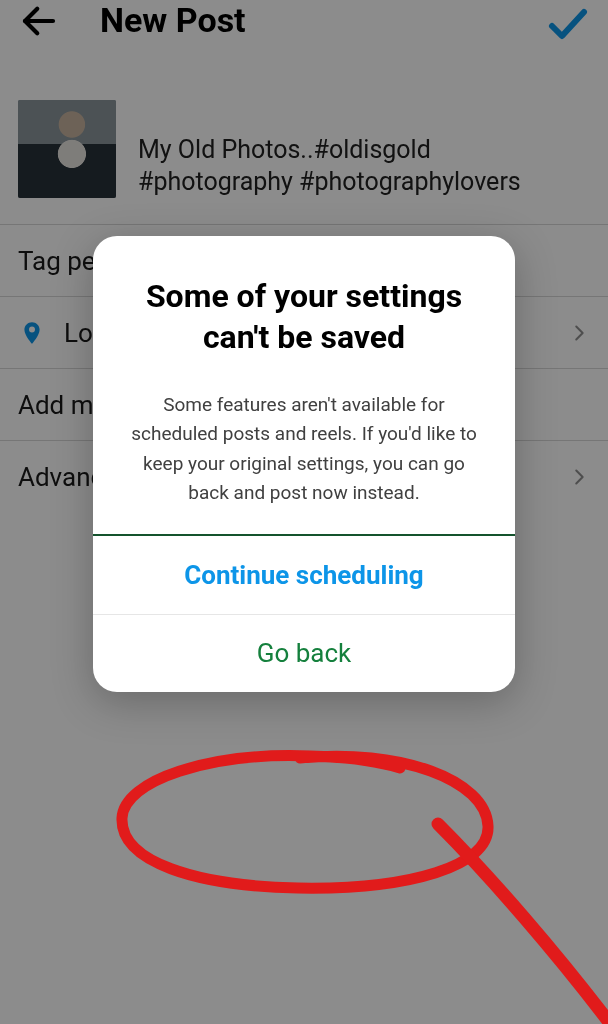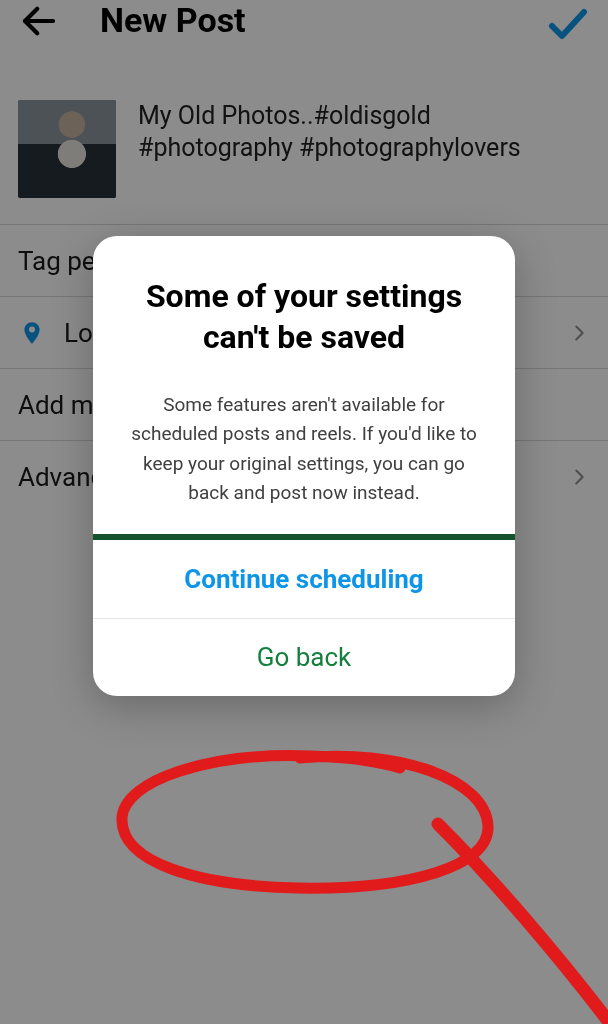--- a/index.html
+++ b/index.html
@@ -7,21 +7,21 @@
     .screen { position: relative; width: 608px; height: 1024px; background: #fff; }
 
     
     .header { display: flex; align-items: flex-start; height: 82px; padding: 0 18px; }
     .back-icon svg { width: 42px; height: 42px; display: block; }
     .header-title { font-size: 34px; font-weight: 700; margin-left: 40px; color: #000; }
     .header-check { margin-left: auto; margin-right: -2px; }
     .header-check svg { width: 48px; height: 48px; display: block; }
 
     
-    .compose { display: flex; align-items: flex-start; padding: 18px 18px 26px 18px; }
+    .compose { display: flex; align-items: flex-end; padding: 18px 18px 26px 18px; }
     .thumb { width: 98px; height: 98px; background: #7d8a92; border-radius: 2px; flex: 0 0 auto; position: relative; overflow: hidden; }
     .thumb::before { content: ""; position: absolute; inset: 0; background:
         radial-gradient(circle at 55% 25%, #c7b39e 0 14%, transparent 15%),
         radial-gradient(circle at 55% 55%, #e6e3df 0 18%, transparent 19%),
         linear-gradient(180deg, #8a959c 0 45%, #27323a 45% 100%);
     }
     .caption { margin-left: 22px; font-size: 25px; line-height: 1.28; color: #222; }
 
     
     .row { height: 72px; display: flex; align-items: center; padding: 0 18px; border-top: 1px solid #d8d8d8; font-size: 26px; color: #1b1b1b; }
@@ -32,21 +32,21 @@
     .row-chevron svg { width: 22px; height: 22px; display: block; }
 
     
     .scrim { position: absolute; inset: 0; background: rgba(0,0,0,0.45); }
 
     
     .modal { position: absolute; left: 50%; top: 236px; transform: translateX(-50%); width: 422px; background: #fff; border-radius: 24px; box-shadow: 0 10px 40px rgba(0,0,0,0.25); overflow: hidden; }
     .modal-inner { padding: 40px 30px 26px 30px; text-align: center; }
     .modal-title { font-size: 32px; font-weight: 700; line-height: 1.28; color: #000; }
     .modal-body { margin-top: 32px; font-size: 19px; line-height: 1.55; color: #404040; }
-    .modal-actions { border-top: 6px solid #14532d; }
+    .modal-actions { border-top: 2px solid #14532d; }
     .modal-btn { height: 78px; display: flex; align-items: center; justify-content: center; font-size: 26px; border-top: 1px solid #e6e6e6; }
     .modal-btn:first-child { border-top: none; }
     .modal-btn.primary { color: #0d95e8; font-weight: 700; }
     .modal-btn.secondary { color: #15803d; }
 
     
     .circle-anno { position: absolute; pointer-events: none; width: 408px; height: 160px; left: 50%; transform: translateX(-50%); top: 740px; }
     .circle-anno svg { width: 100%; height: 100%; display: block; }
 
     

